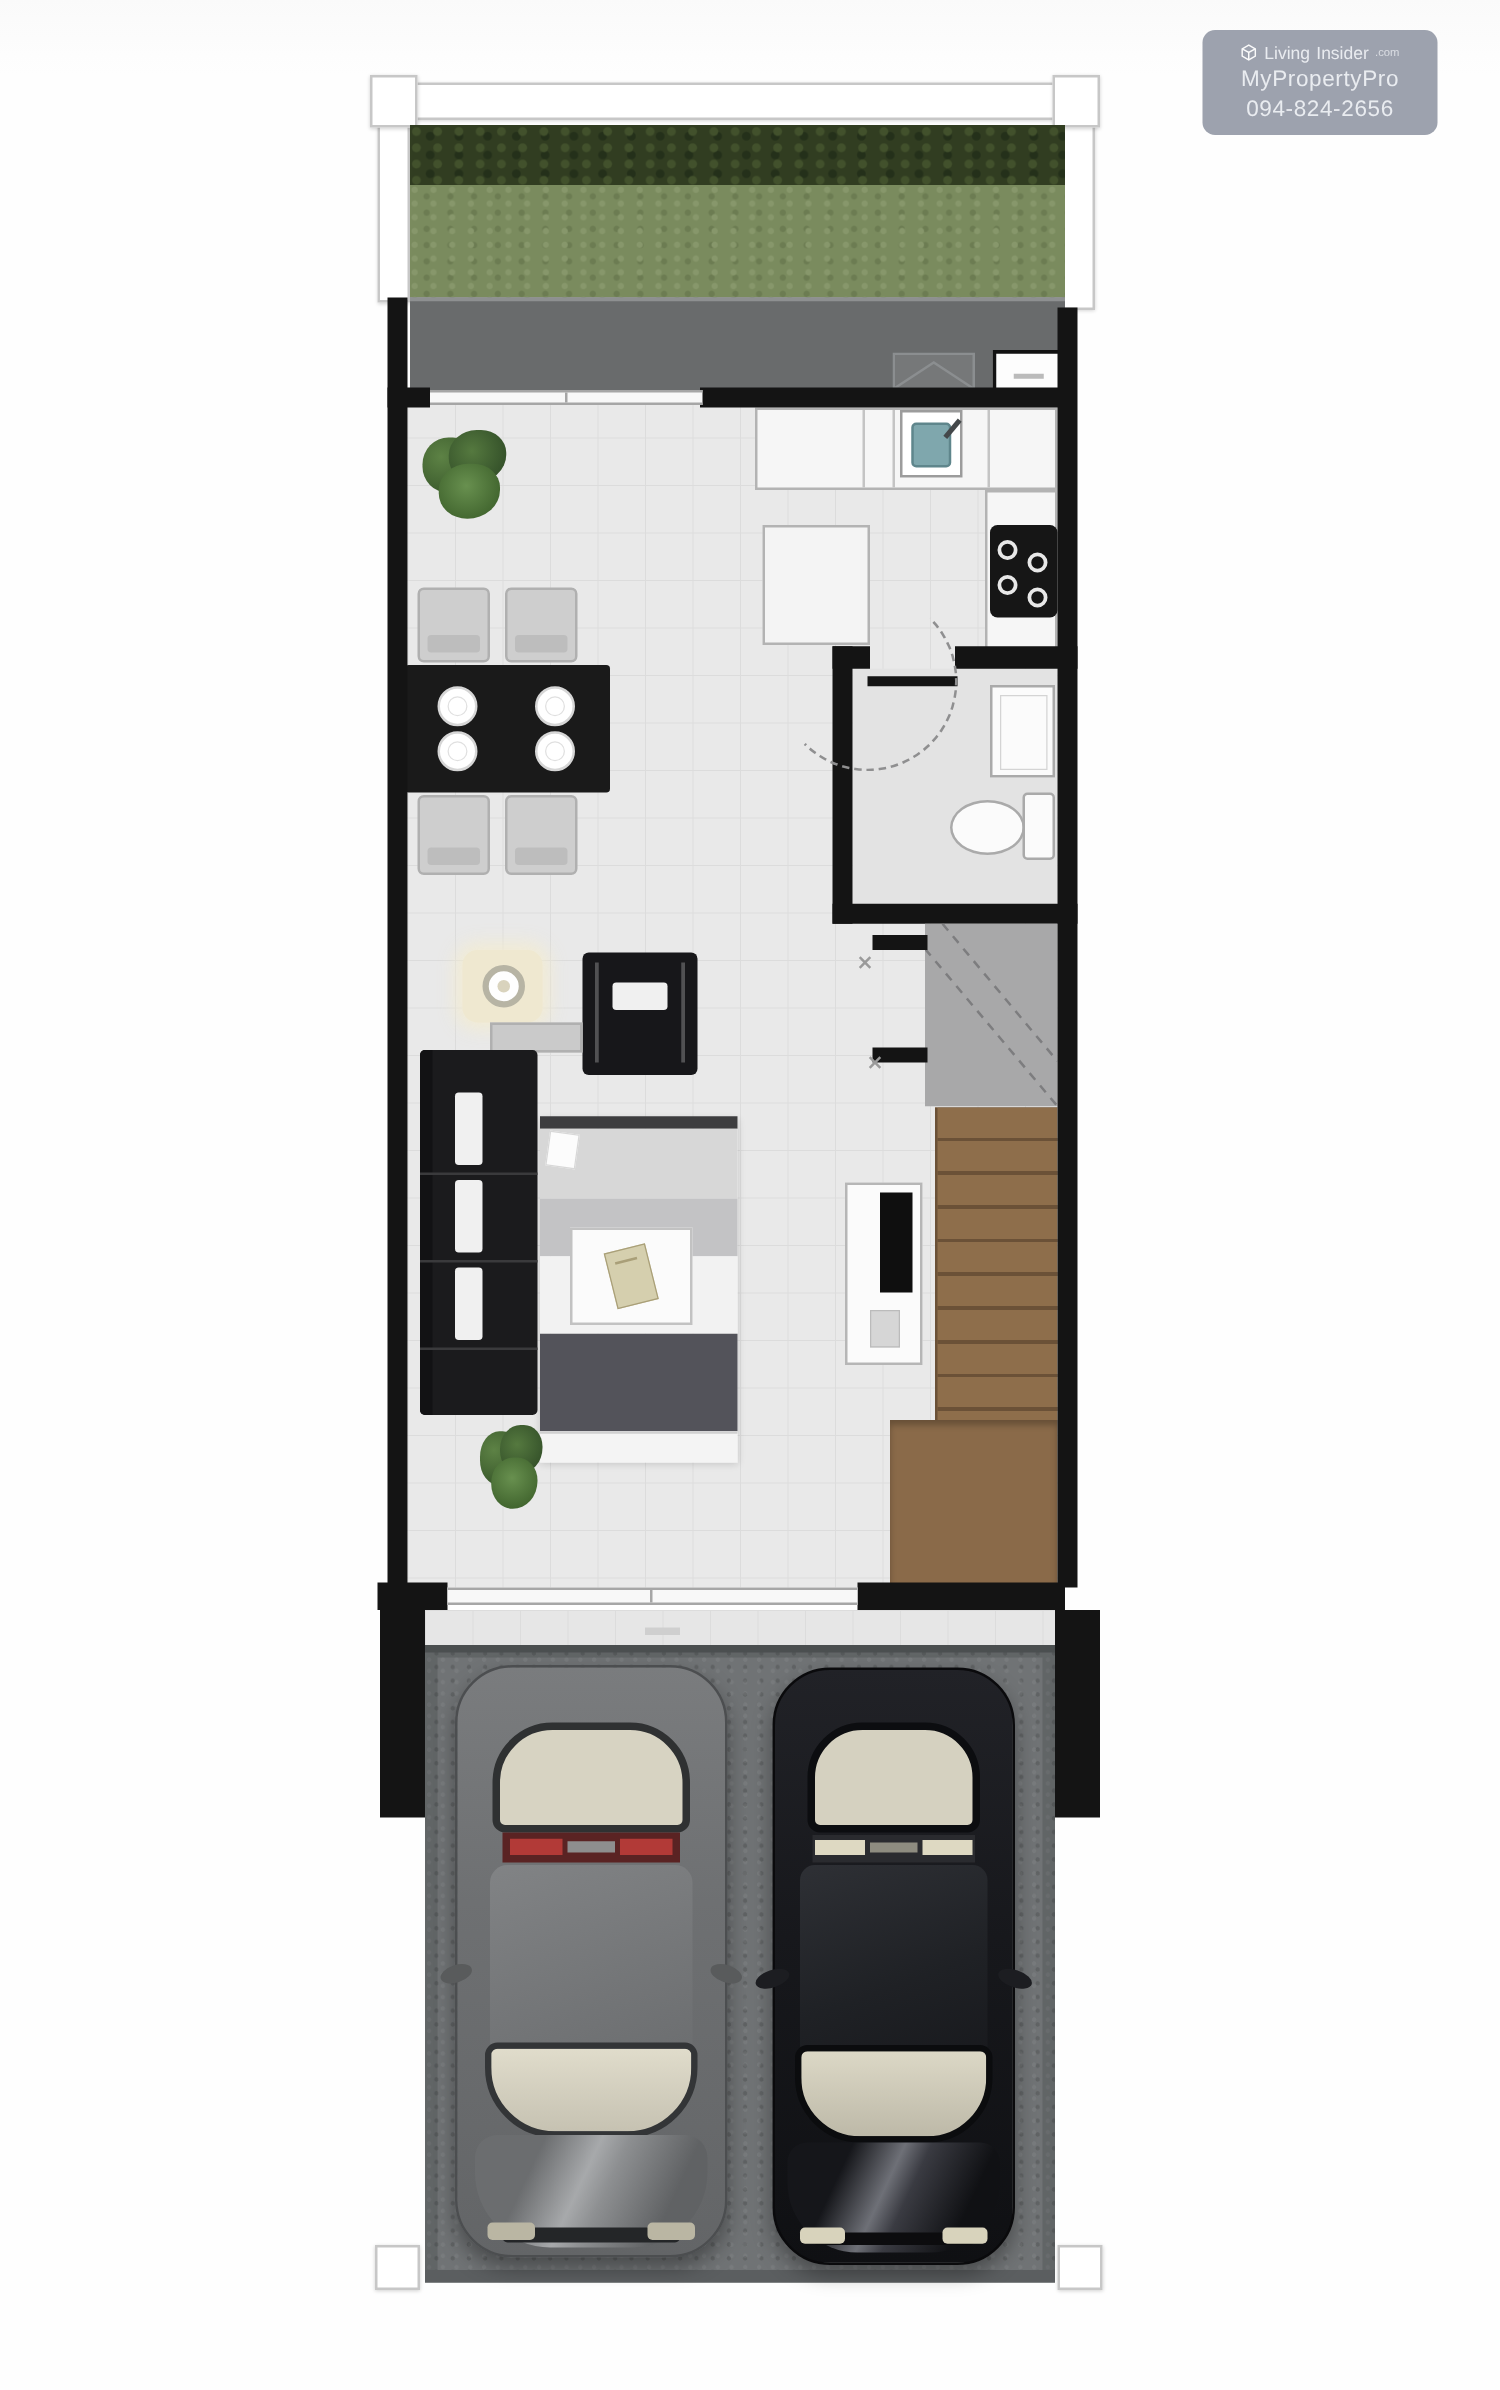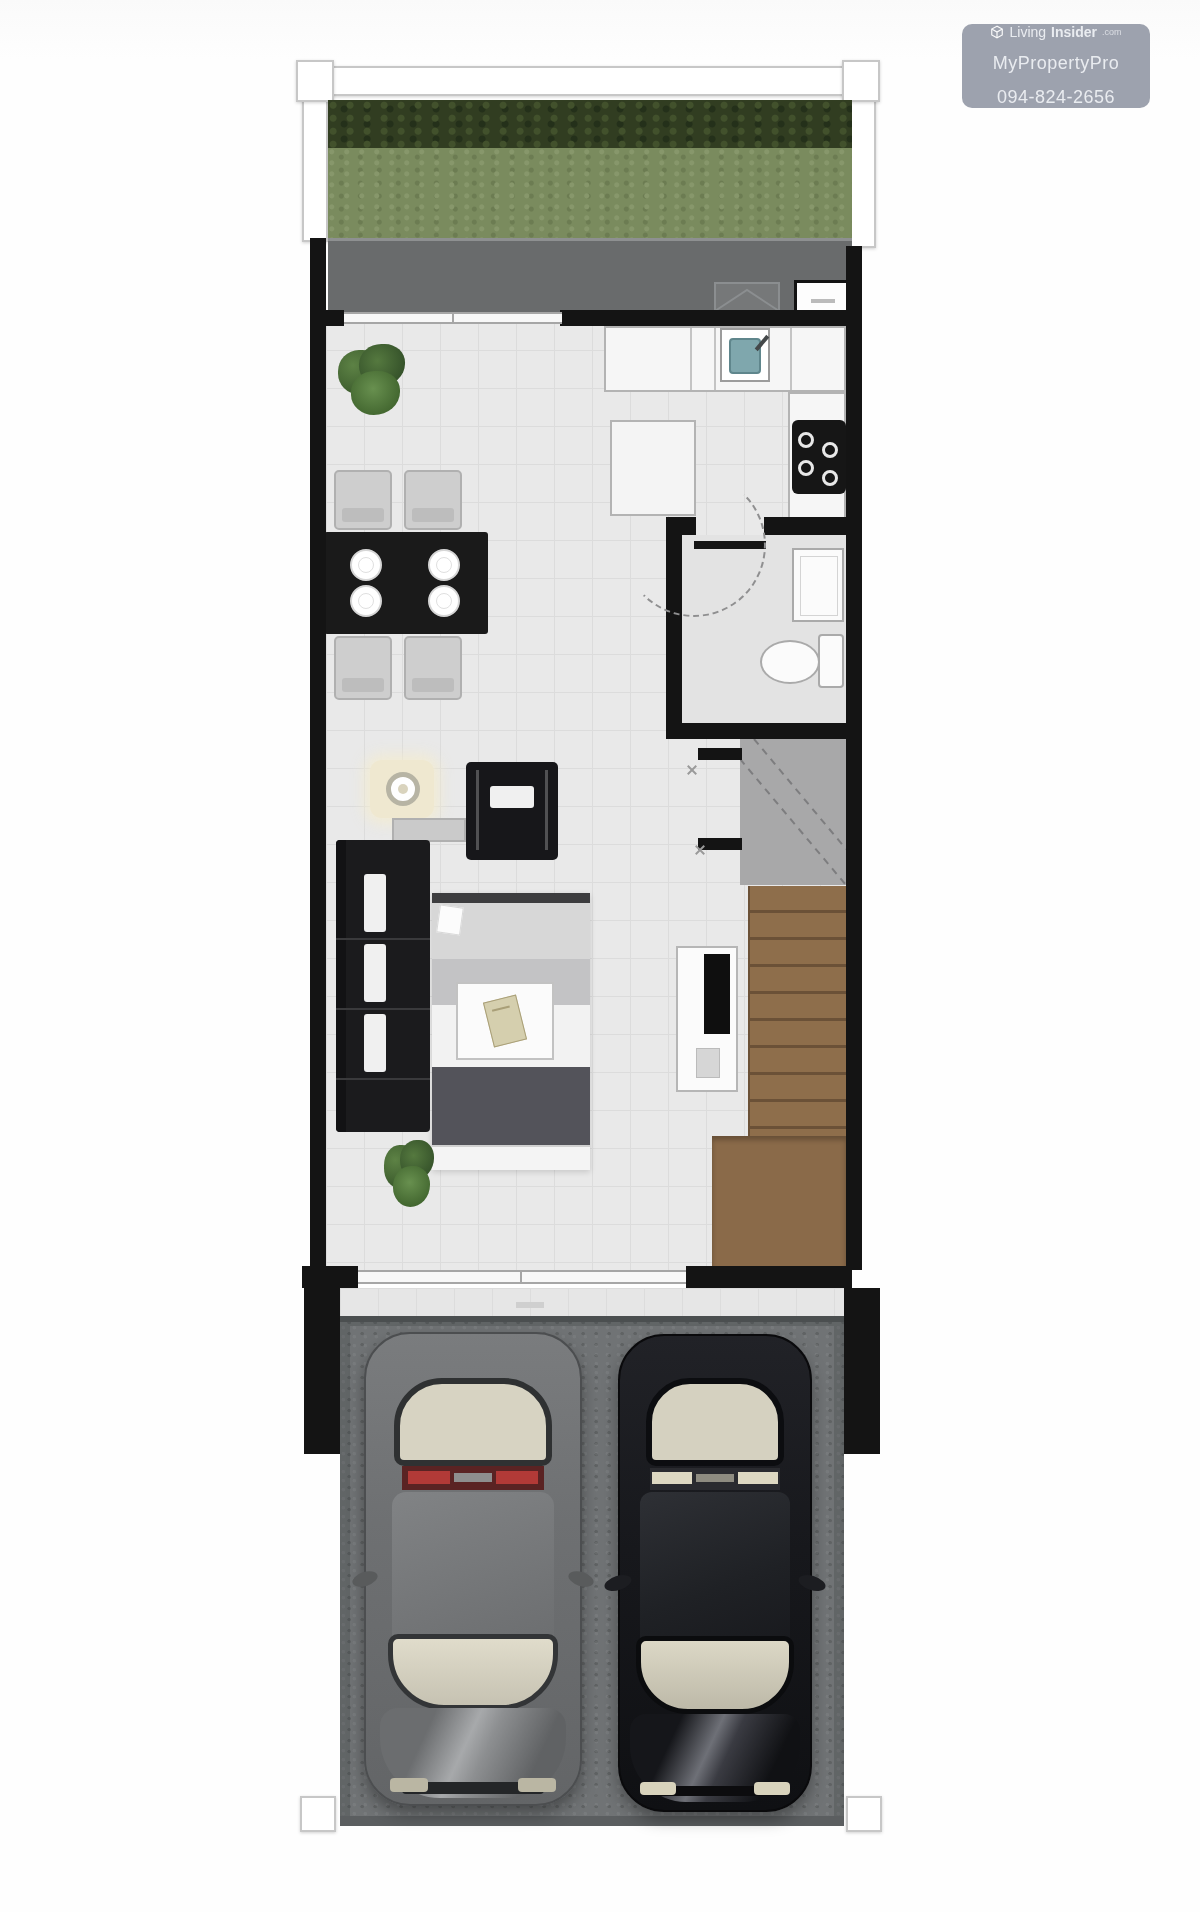--- a/index.html
+++ b/index.html
@@ -54,25 +54,25 @@
   }
   .plant{position:absolute;}
   .plant i{position:absolute;border-radius:50% 45% 55% 48%;display:block;}
   .plant .p1{left:0;top:8%;width:62%;height:62%;background:radial-gradient(circle at 35% 35%,#5d8245,#3c5c2d 75%);}
   .plant .p2{left:30%;top:0;width:66%;height:58%;background:radial-gradient(circle at 40% 40%,#55793f,#35522a 75%);}
   .plant .p3{left:18%;top:38%;width:70%;height:60%;background:radial-gradient(circle at 45% 40%,#68904f,#42662f 75%);}
   .rugband{position:absolute;left:0;width:100%;}
   .car{position:absolute;border-radius:46px;box-shadow:0 8px 16px rgba(0,0,0,0.35);}
   .car .part{position:absolute;box-sizing:border-box;}
   .watermark{
-    display:flex;flex-direction:column;align-items:center;justify-content:space-between;gap:3px;
+    display:flex;flex-direction:column;align-items:center;justify-content:center;gap:3px;
     border-radius:10px;color:#eef0f4;text-align:center;
   }
   .wm-line1{font-size:14px;display:flex;align-items:center;gap:5px;opacity:0.95;}
-  .wm-line1 b{font-weight:bold;}
+  .wm-line1 b{font-weight:normal;}
   .wm-suffix{font-size:9px;opacity:0.8;}
   .wm-big{font-size:18px;letter-spacing:0.5px;opacity:0.95;}
   .sill{background:#f8f8f8;border-top:2px solid #a6a6a6;border-bottom:2px solid #a6a6a6;box-sizing:border-box;}
   .tick{background:#a6a6a6;}
   .xmark i{position:absolute;left:0;top:5px;width:12px;height:2px;background:#9a9a9a;}
   .xmark i.r1{transform:rotate(45deg);}
   .xmark i.r2{transform:rotate(-45deg);}
   .burner{position:absolute;width:16px;height:16px;border:3px solid #e8e8e8;border-radius:50%;box-sizing:border-box;}
 </style>
 </head>

